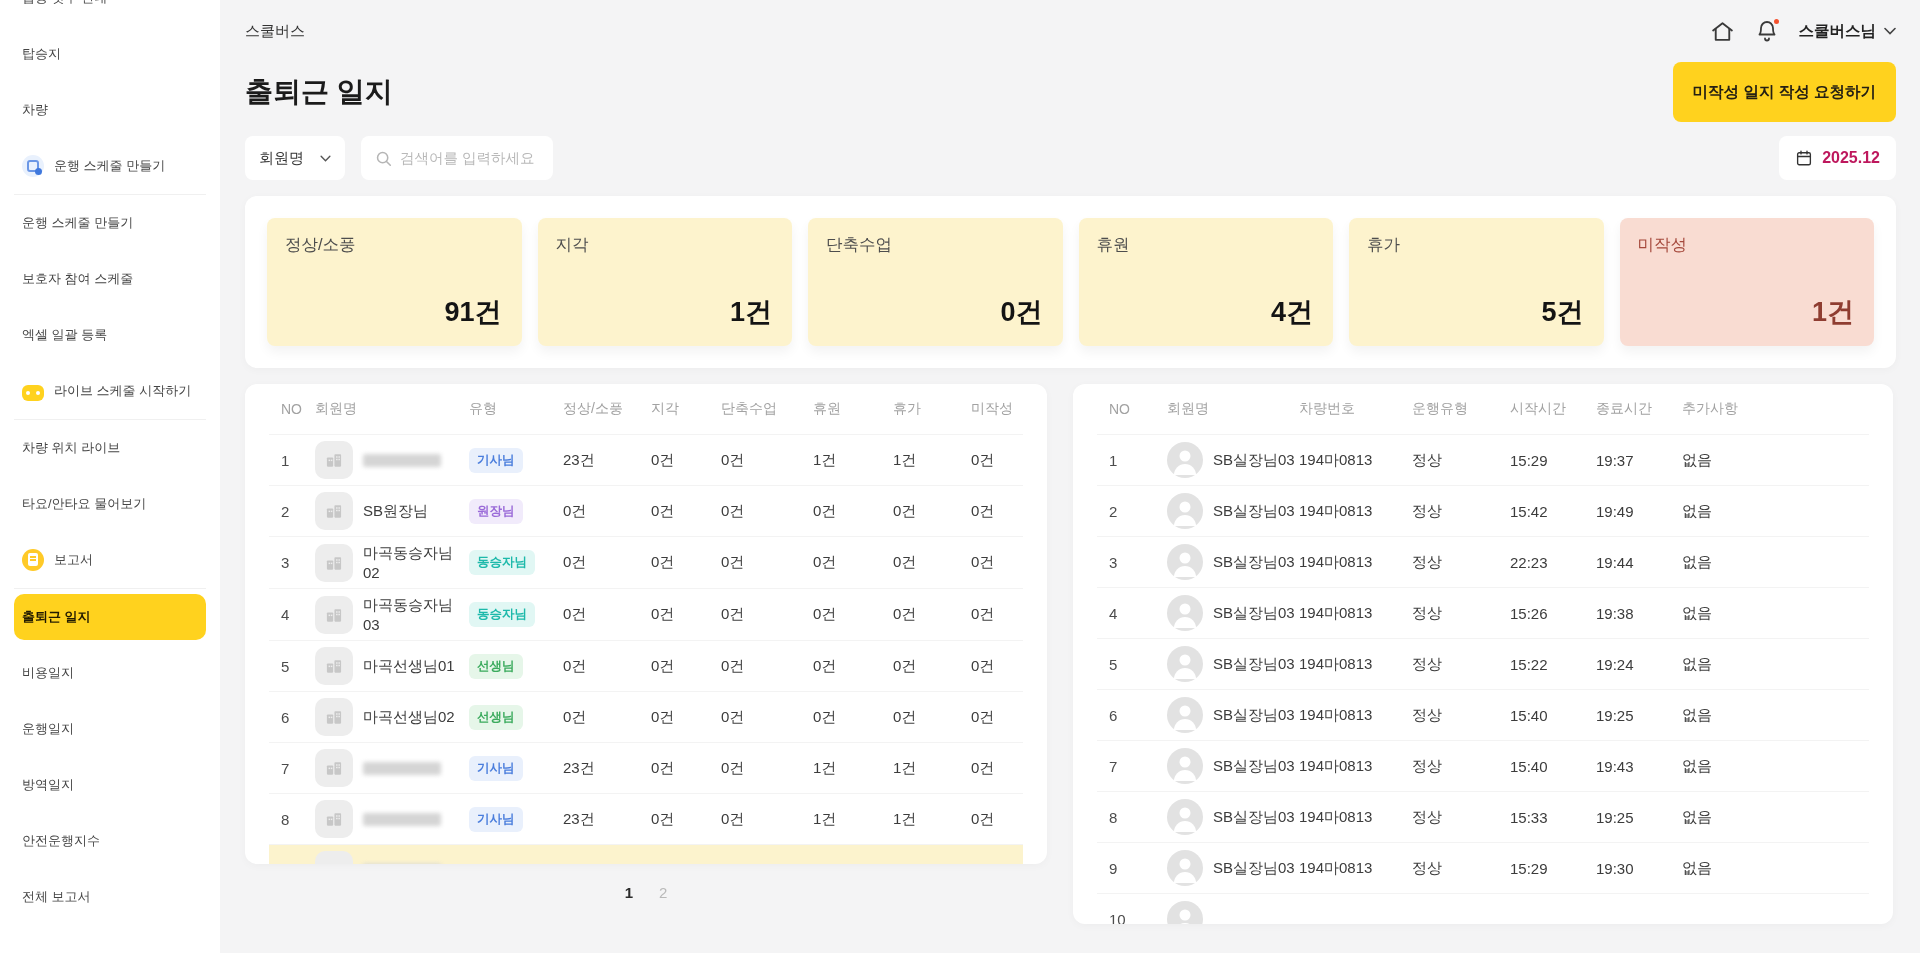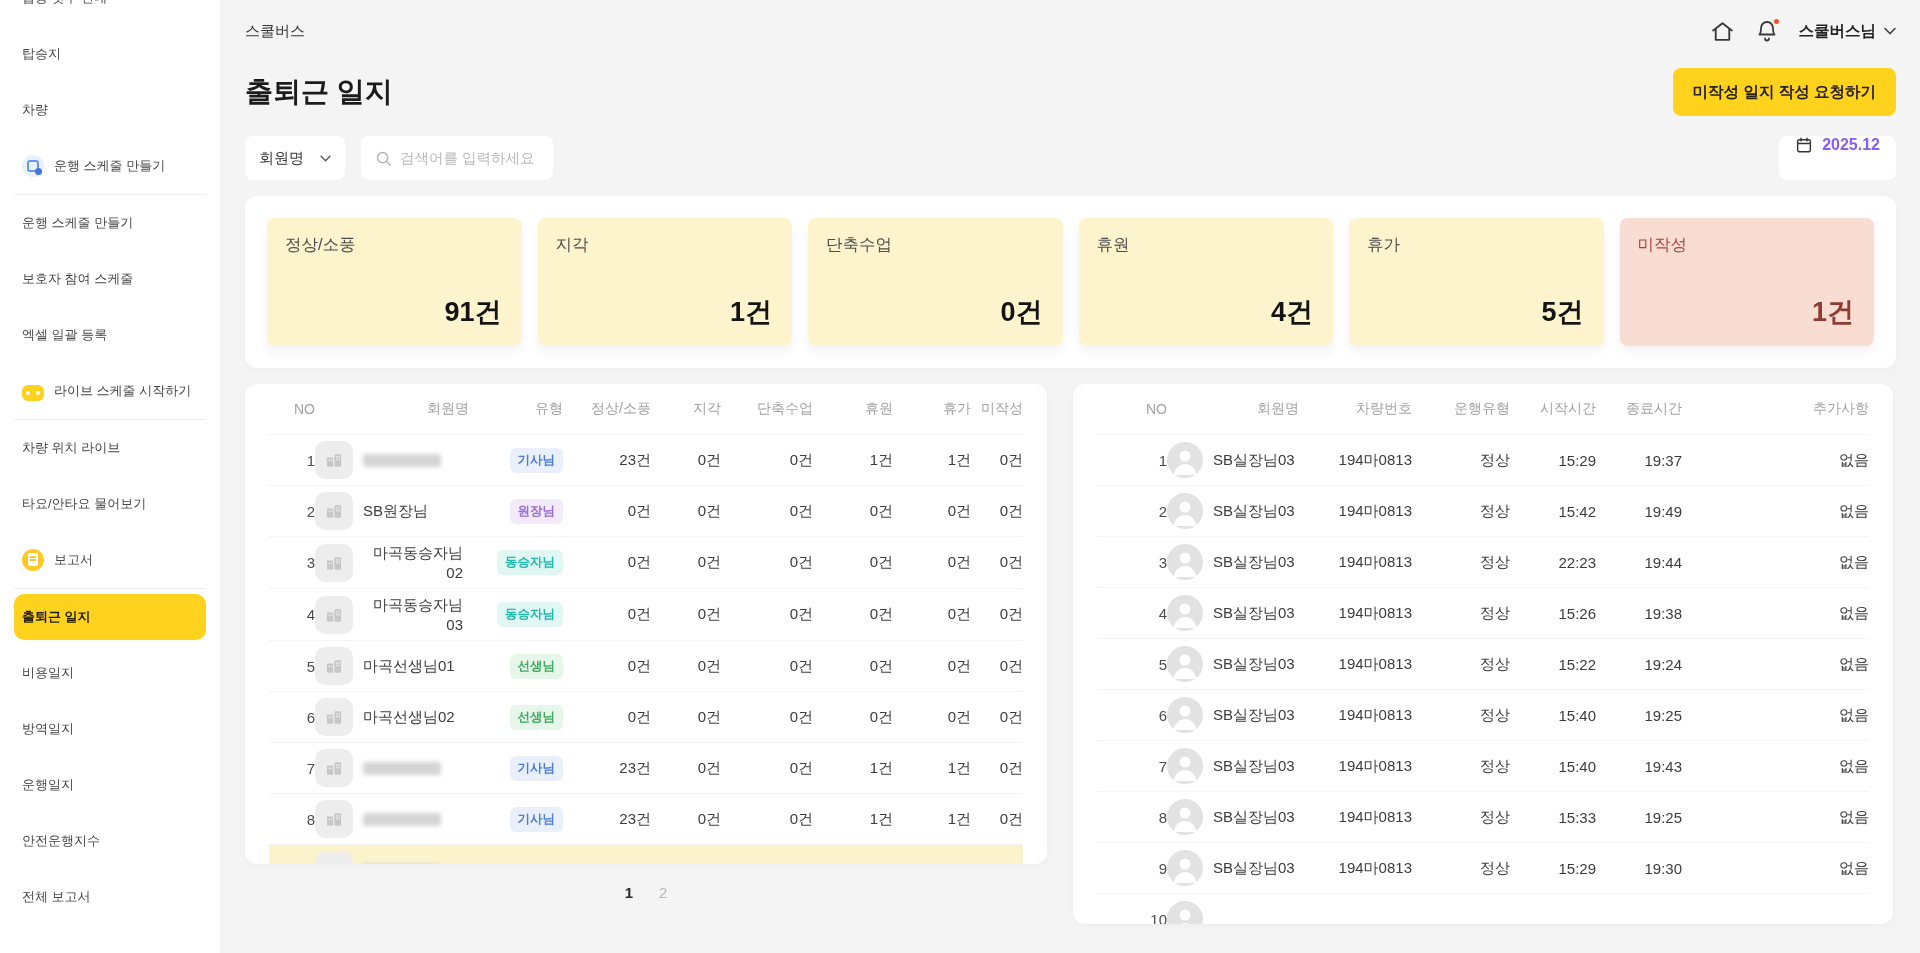--- a/index.html
+++ b/index.html
@@ -38,49 +38,49 @@
   .brand { font-size:15px; color:#333; }
   .top-right { display:flex; align-items:center; gap:20px; }
   .icon-btn { position:relative; cursor:pointer; display:flex; }
   .bell-dot { position:absolute; top:-2px; right:-2px; width:9px; height:9px; background:#f4502c;
               border-radius:50%; border:2px solid #f4f4f5; }
   .user-menu { display:flex; align-items:center; gap:8px; font-size:15.5px; font-weight:700;
                color:#222; cursor:pointer; }
 
   .title-row { display:flex; align-items:center; justify-content:space-between; margin-top:10px; height:52px; }
   .page-title { font-size:28px; font-weight:800; color:#1b1b1b; }
-  .request-btn { background:#ffd21e; border:none; border-radius:8px; height:48px; padding:10px 20px;
+  .request-btn { background:#ffd21e; border:none; border-radius:8px; height:60px; padding:10px 20px;
                  font-size:15.5px; font-weight:700; color:#252013; cursor:pointer; font-family:inherit; }
 
   .filter-row { display:flex; align-items:center; margin-top:18px; gap:16px; }
   .dropdown { background:#fff; border-radius:8px; height:44px; display:flex; align-items:center;
               gap:14px; padding:0 14px; font-size:15px; color:#333; cursor:pointer; min-width:100px;
               justify-content:space-between; }
   .search-box { background:#fff; border-radius:8px; height:44px; display:flex; align-items:center;
                 padding:0 14px; width:192px; gap:8px; }
   .search-box input { border:none; outline:none; font-size:14.5px; width:134px; font-family:inherit;
                       background:transparent; color:#333; }
   .search-box input::placeholder { color:#b9b9b9; }
   .date-picker { margin-left:auto; background:#fff; border-radius:8px; height:44px; display:flex;
-                 align-items:flex-start; gap:9px; padding:0 16px; font-size:16px; font-weight:700;
-                 color:#8b5cf6; cursor:pointer; }
+                 align-items:center; gap:9px; padding:0 16px; font-size:16px; font-weight:700;
+                 color:#be185d; cursor:pointer; }
 
   .summary-panel { margin-top:16px; background:#fff; border-radius:12px; padding:22px; display:flex;
                    gap:16px; box-shadow:0 2px 8px rgba(0,0,0,0.03); }
   .stat-card { flex:1; height:128px; border-radius:8px; position:relative; padding:16px 18px;
                box-shadow:0 6px 12px rgba(0,0,0,0.05); }
   .stat-card.yellow { background:#fdf3cd; }
   .stat-card.red { background:#f9dcd2; }
   .stat-label { font-size:16.5px; color:#4d4d4d; }
   .stat-card.red .stat-label { color:#a5493c; }
   .stat-value { position:absolute; right:20px; bottom:16px; font-size:27px; font-weight:800; color:#141414; }
   .stat-card.red .stat-value { color:#8f3d31; }
 
   
-  .tables { display:flex; gap:26px; margin-top:16px; align-items:flex-start;text-align:right; }
+  .tables { display:flex; gap:26px; margin-top:16px; align-items:flex-start; }
   .table-col { display:flex; flex-direction:column; }
   .table-card { background:#fff; border-radius:12px; padding:0 24px; overflow:hidden;
                 box-shadow:0 2px 8px rgba(0,0,0,0.03); }
   .member-card { width:802px; height:480px; }
   .trip-card { width:820px; height:540px; }
   .thead { display:grid; align-items:center; height:50px; color:#a2a2a2; font-size:14px; }
   .member-grid { grid-template-columns:46px 154px 94px 88px 70px 92px 80px 78px 1fr; }
   .trip-grid { grid-template-columns:70px 132px 113px 98px 86px 86px 1fr; }
   .trow { display:grid; align-items:center; min-height:51px; border-top:1px solid #f3f3f3;
           font-size:15px; color:#3c3c3c; }
@@ -148,24 +148,24 @@
           <span>보고서</span>
         </div>
         <div class="side-divider"></div>
         <div class="side-item active">
           <span>출퇴근 일지</span>
         </div>
         <div class="side-item">
           <span>비용일지</span>
         </div>
         <div class="side-item">
+          <span>운행일지</span>
+        </div>
+        <div class="side-item">
           <span>방역일지</span>
-        </div>
-        <div class="side-item">
-          <span>운행일지</span>
         </div>
         <div class="side-item">
           <span>안전운행지수</span>
         </div>
         <div class="side-item">
           <span>전체 보고서</span>
         </div>
       </nav>
   </aside>
 

